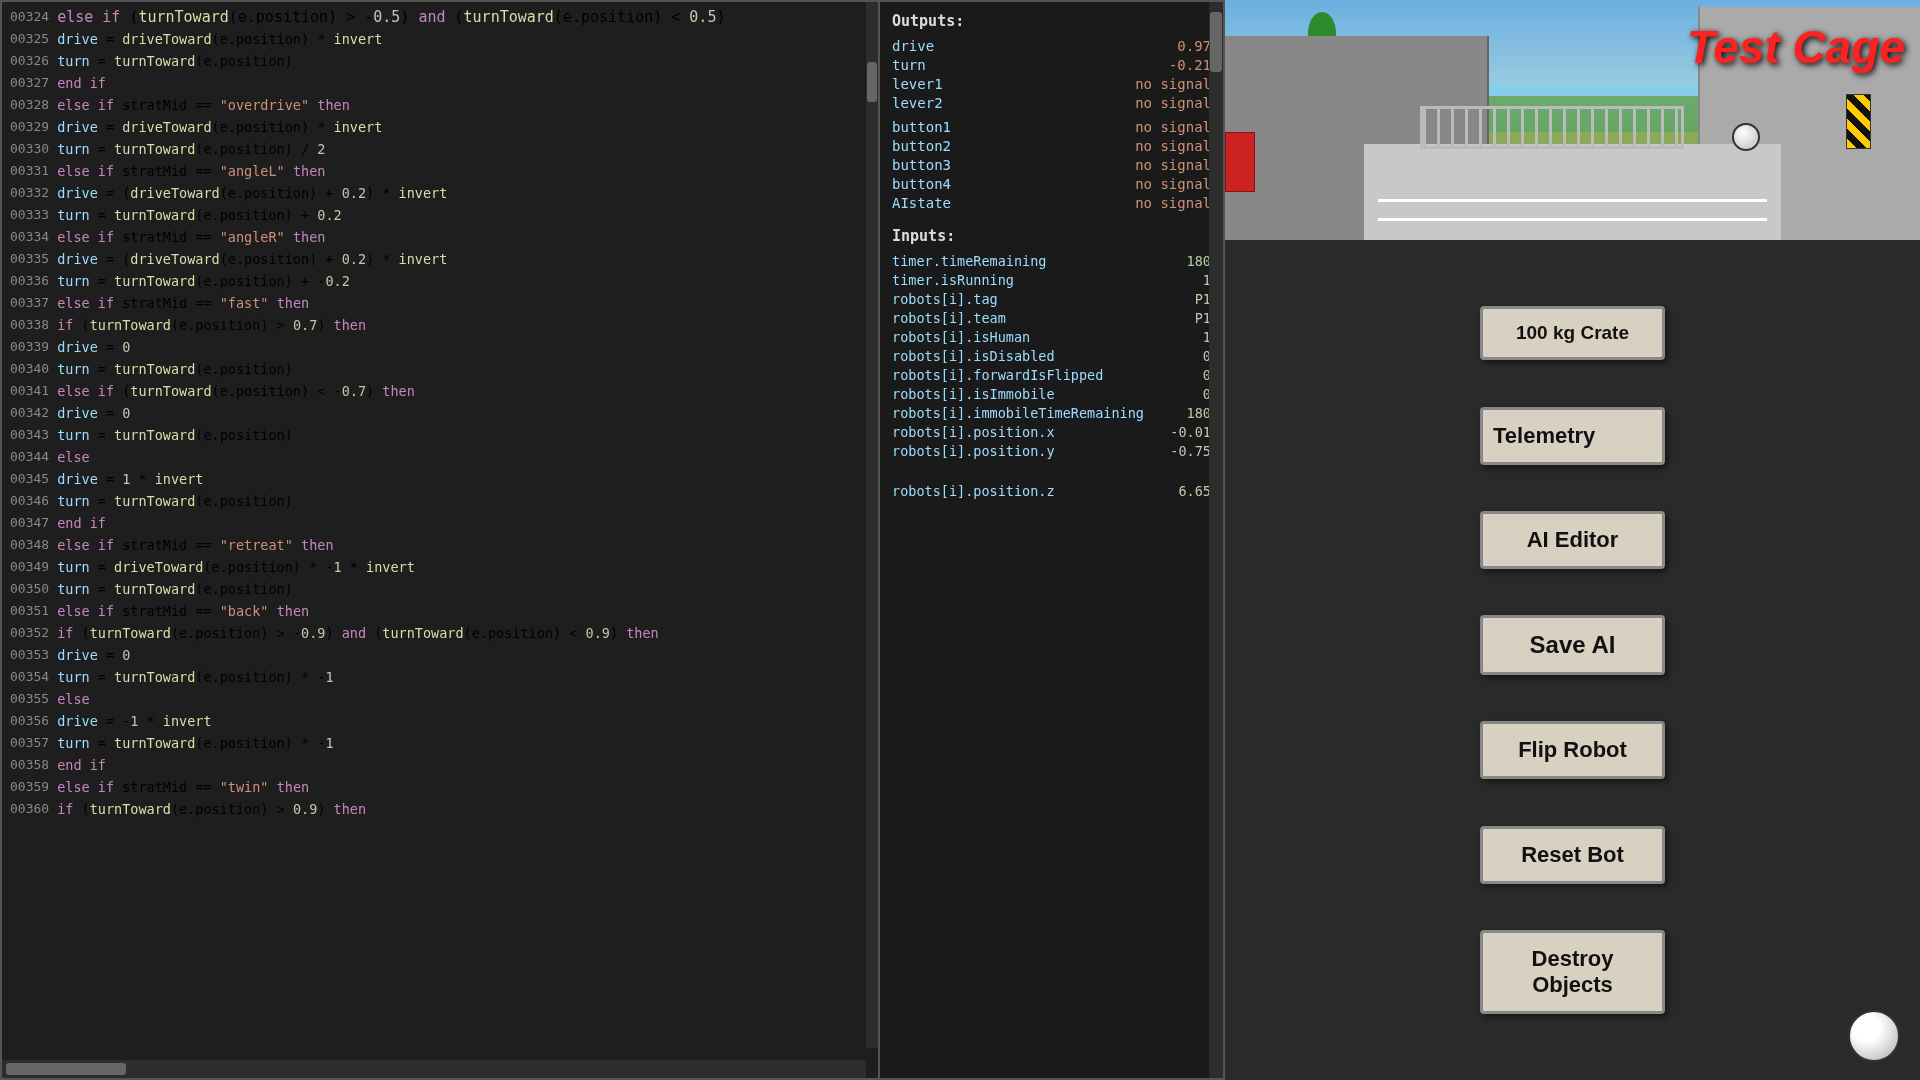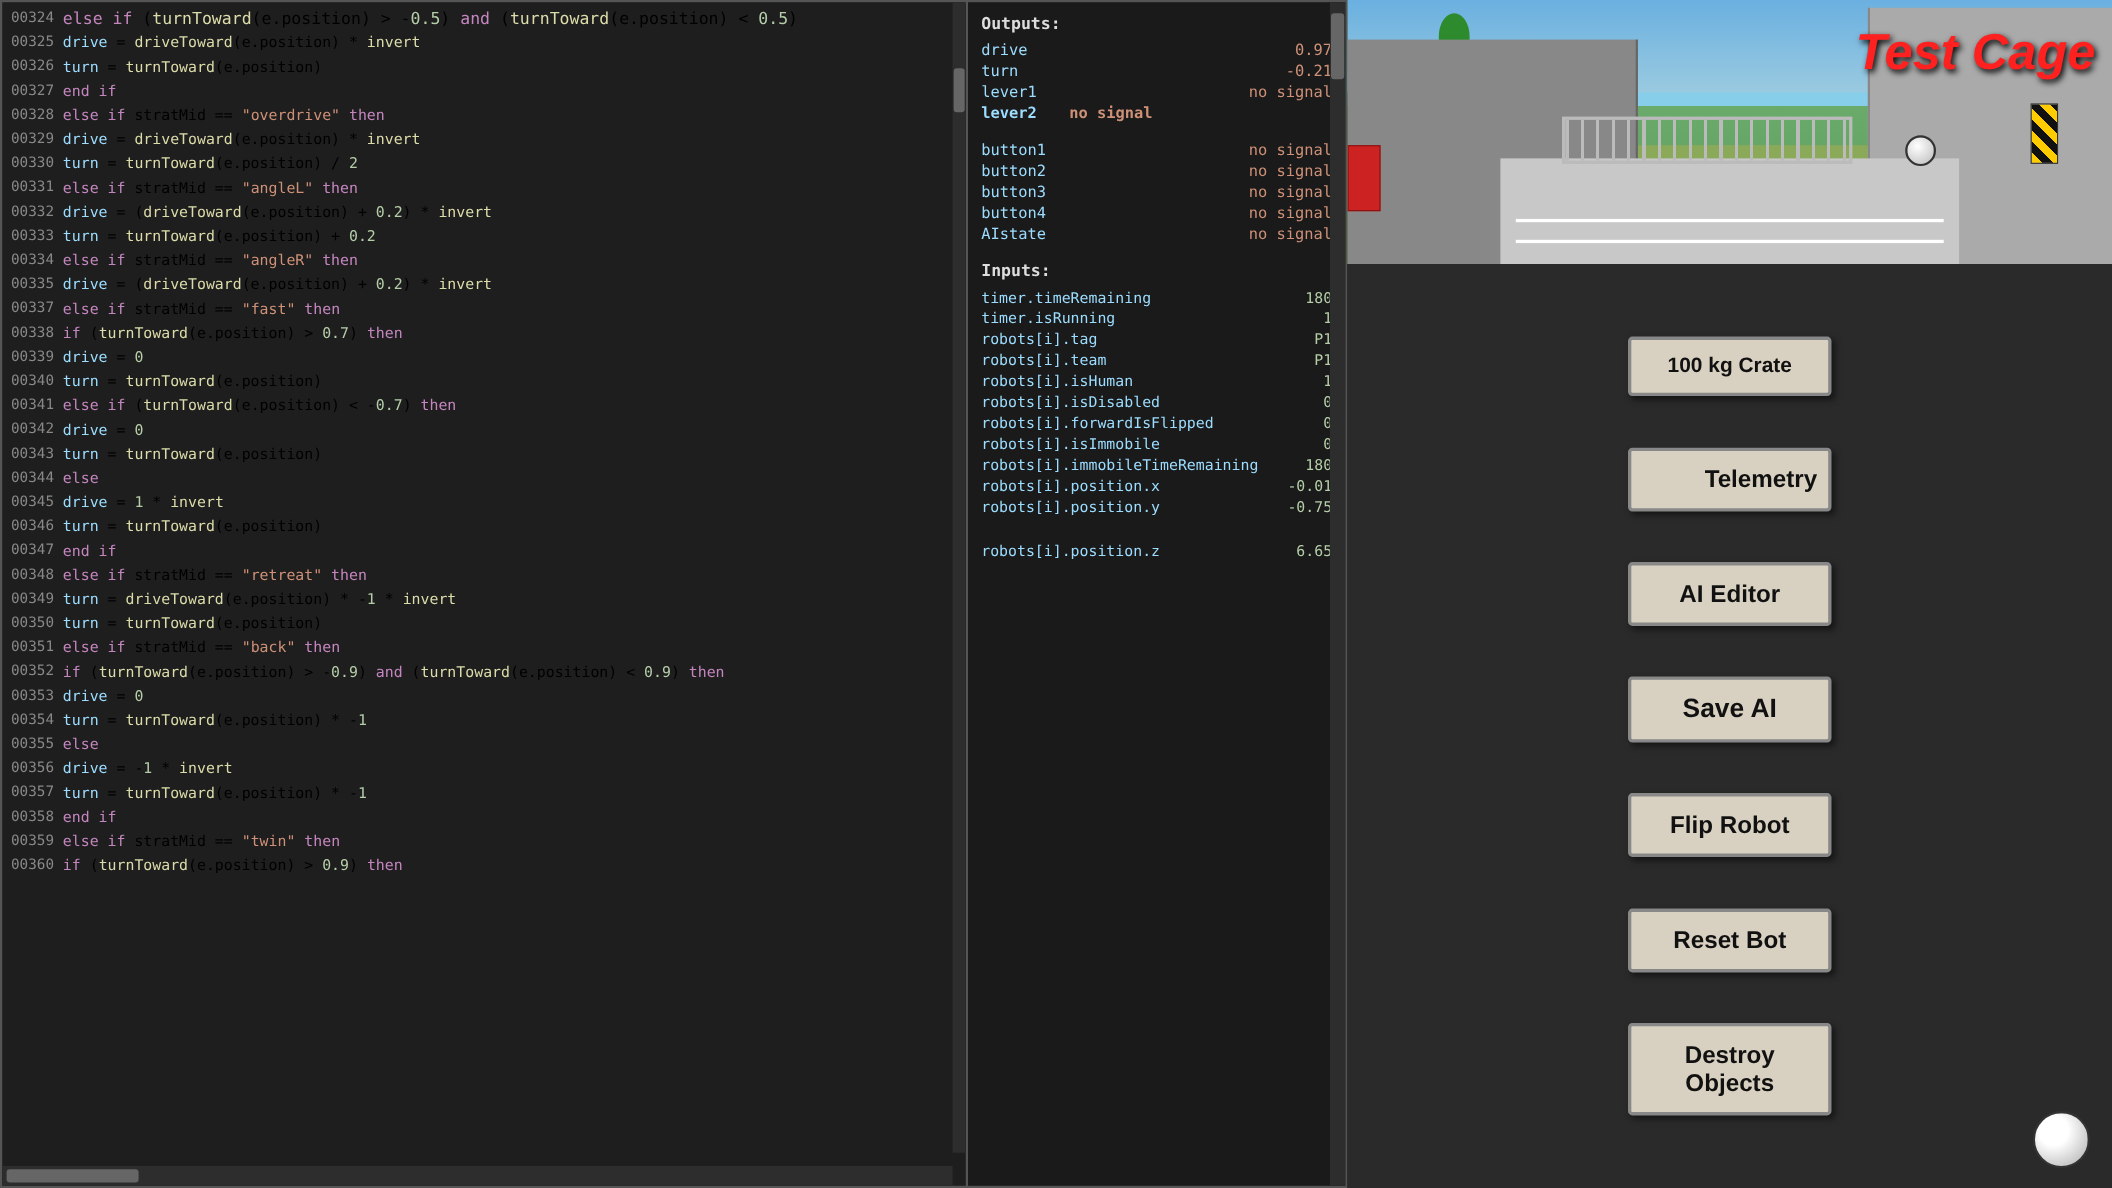--- a/index.html
+++ b/index.html
@@ -215,20 +215,24 @@
         </div>
         <div class="code-line">
           <span class="line-num">00334</span>
           <span style="font-size: 13.5px; white-space: nowrap;">    <span style="color:#c586c0">else if</span> stratMid == <span style="color:#ce9178">"angleR"</span> <span style="color:#c586c0">then</span></span>
         </div>
         <div class="code-line">
           <span class="line-num">00335</span>
           <span style="font-size: 13.5px; white-space: nowrap;">        <span style="color:#9cdcfe">drive</span> = (<span style="color:#dcdcaa">driveToward</span>(e.position) + <span style="color:#b5cea8">0.2</span>) * <span style="color:#dcdcaa">invert</span></span>
         </div>
         <div class="code-line">
+          <span class="line-num">00336</span>
+          <span style="font-size: 13.5px; white-space: nowrap;">        <span style="color:#9cdcfe">turn</span> = <span style="color:#dcdcaa">turnToward</span>(e.position) + -<span style="color:#b5cea8">0.2</span></span>
+        </div>
+        <div class="code-line">
           <span class="line-num">00337</span>
           <span style="font-size: 13.5px; white-space: nowrap;">    <span style="color:#c586c0">else if</span> stratMid == <span style="color:#ce9178">"fast"</span> <span style="color:#c586c0">then</span></span>
         </div>
         <div class="code-line">
           <span class="line-num">00338</span>
           <span style="font-size: 13.5px; white-space: nowrap;">        <span style="color:#c586c0">if</span> (<span style="color:#dcdcaa">turnToward</span>(e.position) &gt; <span style="color:#b5cea8">0.7</span>) <span style="color:#c586c0">then</span></span>
         </div>
         <div class="code-line">
           <span class="line-num">00339</span>
           <span style="font-size: 13.5px; white-space: nowrap;">            <span style="color:#9cdcfe">drive</span> = <span style="color:#b5cea8">0</span></span>
@@ -336,21 +340,21 @@
             <span style="color: rgb(206, 145, 120); text-align: right;">0.97</span>
           </div>
           <div style="display: flex; justify-content: space-between; margin-bottom: 3px; font-size: 14px;">
             <span style="color: rgb(156, 220, 254); min-width: 80px;">turn</span>
             <span style="color: rgb(206, 145, 120); text-align: right;">-0.21</span>
           </div>
           <div style="display: flex; justify-content: space-between; margin-bottom: 3px; font-size: 14px;">
             <span style="color: rgb(156, 220, 254); min-width: 80px;">lever1</span>
             <span style="color: rgb(206, 145, 120); text-align: right;">no signal</span>
           </div>
-          <div style="display: flex; margin-bottom: 18px; font-size: 14px; font-weight: bold;">
+          <div style="display: flex; justify-content: space-between; margin-bottom: 8px; font-size: 14px;">
             <span style="color: rgb(156, 220, 254); min-width: 80px;">lever2</span>
             <span style="color: rgb(206, 145, 120); text-align: right;">no signal</span>
           </div>
           <div style="display: flex; justify-content: space-between; margin-bottom: 3px; font-size: 14px;">
             <span style="color: rgb(156, 220, 254); min-width: 80px;">button1</span>
             <span style="color: rgb(206, 145, 120); text-align: right;">no signal</span>
           </div>
           <div style="display: flex; justify-content: space-between; margin-bottom: 3px; font-size: 14px;">
             <span style="color: rgb(156, 220, 254); min-width: 80px;">button2</span>
             <span style="color: rgb(206, 145, 120); text-align: right;">no signal</span>
@@ -459,21 +463,21 @@
         <div style="position:absolute; left:0; top:55%; width:30px; height:60px; background:#cc2222; border:1px solid #881111;"></div>
       </div>
 
       <div class="game-title" style="position:absolute; top:20px; right:15px; font-size:46px; font-weight:bold; color:#ff2020; font-family:Arial,sans-serif; text-shadow:2px 2px 6px #000; font-style:italic;">Test Cage</div>
     </div>
 
     <div class="buttons-panel">
 
       <button class="game-button" style="width:185px; padding:13px 10px; border:3px solid #888; background:#d8d0c0; color:#111; font-size:19px; font-weight:bold; font-family:Arial,sans-serif; cursor:pointer; text-align:center; border-radius:4px; box-shadow:3px 3px 6px rgba(0,0,0,0.5);">100 kg Crate</button>
 
-      <button class="game-button" style="width:185px; padding:13px 10px; border:3px solid #888; background:#d8d0c0; color:#111; font-size:22px; font-weight:bold; font-family:Arial,sans-serif; cursor:pointer; text-align:right; border-radius:4px; box-shadow:3px 3px 6px rgba(0,0,0,0.5);">Telemetry</button>
+      <button class="game-button" style="width:185px; padding:13px 10px; border:3px solid #888; background:#d8d0c0; color:#111; font-size:22px; font-weight:bold; font-family:Arial,sans-serif; cursor:pointer; text-align:left; border-radius:4px; box-shadow:3px 3px 6px rgba(0,0,0,0.5);">Telemetry</button>
 
       <button class="game-button" style="width:185px; padding:13px 10px; border:3px solid #888; background:#d8d0c0; color:#111; font-size:22px; font-weight:bold; font-family:Arial,sans-serif; cursor:pointer; text-align:center; border-radius:4px; box-shadow:3px 3px 6px rgba(0,0,0,0.5);">AI Editor</button>
 
       <button class="game-button" style="width:185px; padding:13px 10px; border:3px solid #888; background:#d8d0c0; color:#111; font-size:24px; font-weight:bold; font-family:Arial,sans-serif; cursor:pointer; text-align:center; border-radius:4px; box-shadow:3px 3px 6px rgba(0,0,0,0.5);">Save AI</button>
 
       <button class="game-button" style="width:185px; padding:13px 10px; border:3px solid #888; background:#d8d0c0; color:#111; font-size:22px; font-weight:bold; font-family:Arial,sans-serif; cursor:pointer; text-align:center; border-radius:4px; box-shadow:3px 3px 6px rgba(0,0,0,0.5);">Flip Robot</button>
 
       <button class="game-button" style="width:185px; padding:13px 10px; border:3px solid #888; background:#d8d0c0; color:#111; font-size:22px; font-weight:bold; font-family:Arial,sans-serif; cursor:pointer; text-align:center; border-radius:4px; box-shadow:3px 3px 6px rgba(0,0,0,0.5);">Reset Bot</button>
 
       <button class="game-button" style="width:185px; padding:13px 10px; border:3px solid #888; background:#d8d0c0; color:#111; font-size:22px; font-weight:bold; font-family:Arial,sans-serif; cursor:pointer; text-align:center; border-radius:4px; box-shadow:3px 3px 6px rgba(0,0,0,0.5); white-space:pre-line;">Destroy Objects</button>

